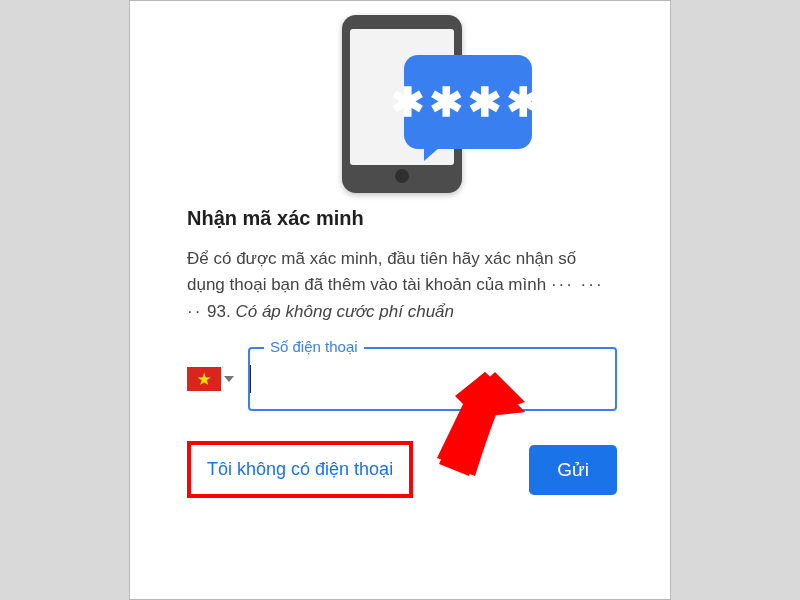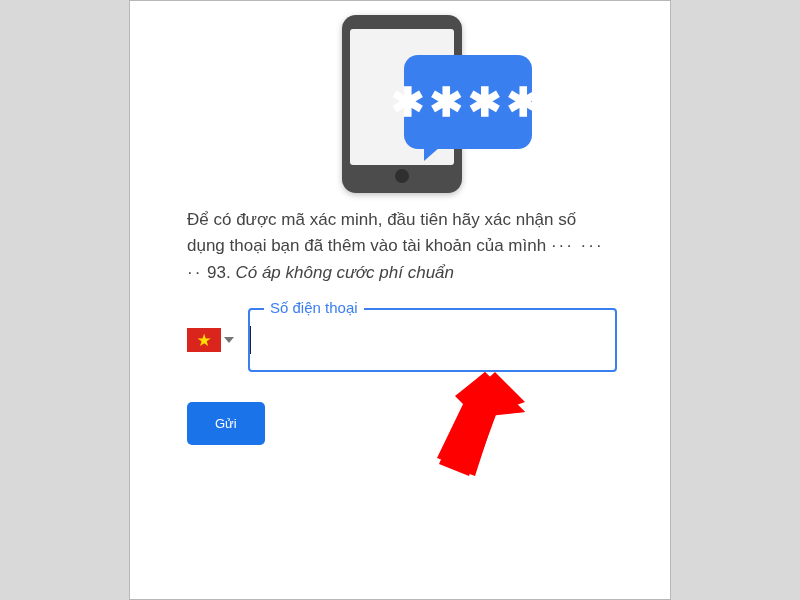--- a/index.html
+++ b/index.html
@@ -157,21 +157,21 @@
     color:#1a73e8;
     font-size:18px;
     font-weight:500;
     cursor:pointer;
   }
   .send-btn{
     background:#1a73e8;
     color:#fff;
     border:none;
     border-radius:5px;
-    font-size:13px;
+    font-size:19px;
     font-weight:500;
     padding:14px 28px;
     cursor:pointer;
   }
   .arrow{
     position:absolute;
     left:425px;
     top:372px;
     width:100px;
     height:110px;
@@ -188,20 +188,21 @@
       <div style="position:relative;">
         <div class="phone">
           <div class="phone-screen"></div>
         </div>
         <div class="bubble">
           <span>✱✱✱✱</span>
         </div>
       </div>
     </div>
 
+    <div class="title">Nhận mã xác minh</div>
 
     <div class="desc">
       <span>Để có được mã xác minh, đầu tiên hãy xác nhận số dụng thoại bạn đã thêm vào tài khoản của mình</span>
       <span class="dots">··· ··· ··</span>
       <span>93.</span>
       <span class="italic">Có áp không cước phí chuẩn</span>
     </div>
 
     <div class="phone-row">
       <div class="flag-wrap">
@@ -209,20 +210,23 @@
         <span class="caret"></span>
       </div>
       <div class="input-box">
         <span class="input-label">Số điện thoại</span>
         <span class="cursor-bar"></span>
         <input type="text" value="" style="">
       </div>
     </div>
 
     <div class="footer">
+      <div class="link-box">
+        <span class="link">Tôi không có điện thoại</span>
+      </div>
       <button class="send-btn">Gửi</button>
     </div>
 
   </div>
 </div>
 
 <svg class="arrow" viewBox="0 0 100 110">
   <polygon points="70,0 100,30 72,40 50,100 12,86 40,28 40,28" fill="#ff0000"></polygon>
   <polygon points="68,4 94,30 66,38 78,10" fill="#ff0000"></polygon>
   <polygon points="60,0 100,40 64,44 44,104 14,92 40,32 32,24" fill="#ff0000"></polygon>

